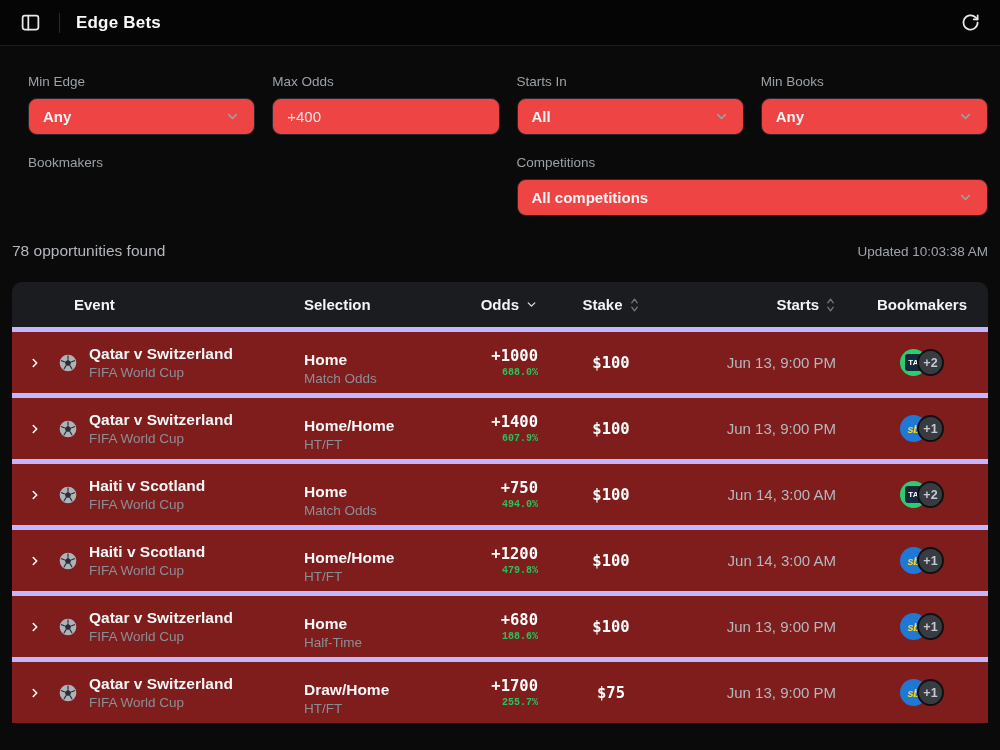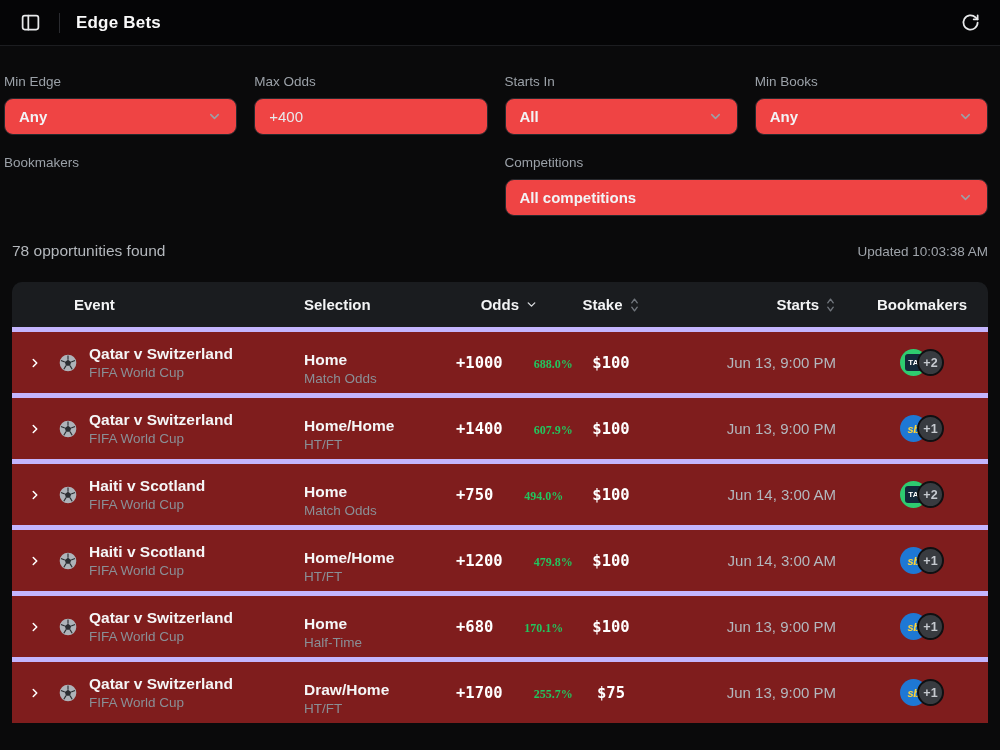--- a/index.html
+++ b/index.html
@@ -24,21 +24,21 @@
     display: flex; align-items: center; justify-content: center;
     color: #e8e9ea; padding: 2px;
   }
   .topbar-divider {
     width: 1px; height: 20px; background: #2a2b2f; margin: 0 16px;
   }
   .app-title { font-size: 17px; font-weight: 700; letter-spacing: .2px; color: #fafafa; }
   .topbar .refresh { margin-left: auto; }
   
   .filters {
-    padding: 28px 12px 0 4px;
+    padding: 28px 12px 0 28px;
     display: grid;
     grid-template-columns: repeat(4, 1fr);
     column-gap: 17px;
     row-gap: 20px;
   }
   .field { display: flex; flex-direction: column; }
   .field.span2 { grid-column: span 2; }
   .field-label { font-size: 13.5px; color: #9ba1a8; margin-bottom: 9px; }
   .control {
     height: 37px;
@@ -100,28 +100,28 @@
     background: #7f1d1d;
     cursor: pointer;
   }
   .td-expand { display: flex; justify-content: center; }
   .expand-btn { background: none; border: none; color: #fff; cursor: pointer; display: flex; padding: 4px; }
   .td-event { display: flex; align-items: center; gap: 11px; }
   .two-line { display: flex; flex-direction: column; gap: 2px; }
   .line-main { font-size: 15.5px; font-weight: 700; color: #f5f6f7; }
   .line-sub { font-size: 13.5px; color: #8a8f96; }
   .td-selection { padding-left: 14px; margin-top: 12px; }
-  .td-odds { display: flex; align-items: flex-end; padding-right: 18px; gap: 2px; }
+  .td-odds { display: flex; flex-direction: column; align-items: flex-end; padding-right: 18px; gap: 2px; }
   .odds-val {
     font-family: "DejaVu Sans Mono", monospace;
     font-size: 15.5px; font-weight: 700; color: #ffffff;
   }
   .odds-edge {
-    font-family: Liberation Serif, serif;
-    font-size: 12px; font-weight: 700; color: #22c55e; margin-left: 29px;
+    font-family: Liberation Mono, monospace;
+    font-size: 10px; font-weight: 700; color: #22c55e; margin-left: 29px;
   }
   .td-stake {
     text-align: center;
     font-family: "DejaVu Sans Mono", monospace;
     font-size: 15.5px; font-weight: 700; color: #ffffff;
   }
   .td-starts { text-align: right; padding-right: 20px; font-size: 15px; color: #b3b8be; }
   .td-bookmakers { display: flex; justify-content: center; align-items: center; }
   
   .badge-stack { display: flex; align-items: center; }
@@ -504,21 +504,21 @@
       </div>
     </div>
     <div class="td-selection">
       <div class="two-line">
         <span class="line-main">Home</span>
         <span class="line-sub">Half-Time</span>
       </div>
     </div>
     <div class="td-odds">
       <span class="odds-val">+680</span>
-      <span class="odds-edge">170.1%</span>
+      <span class="odds-edge">188.6%</span>
     </div>
     <div class="td-stake">$100</div>
     <div class="td-starts">Jun 13, 9:00 PM</div>
     <div class="td-bookmakers">
       <div class="badge-stack">
         <span class="badge badge-sb">
           <span class="badge-label">sb</span>
         </span>
         <span class="badge-extra">+1</span>
       </div>

